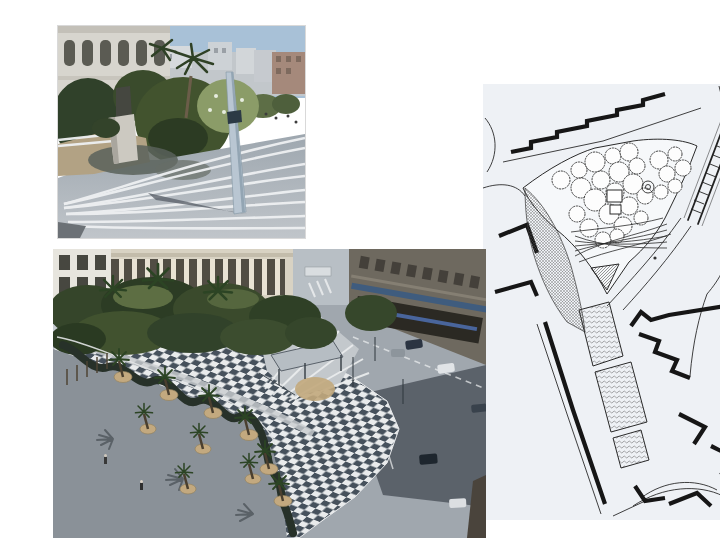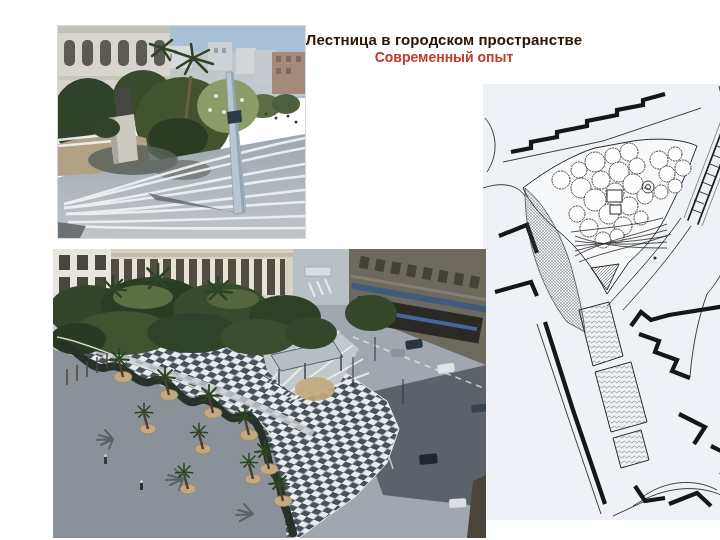--- a/index.html
+++ b/index.html
@@ -13,24 +13,20 @@
   #fig-top{left:18px;top:10px;width:247px;height:212px;outline:1px solid #d9d9d9;}
   #fig-plan{left:443px;top:68px;width:277px;height:436px;}
   #fig-bottom{left:13px;top:233px;width:433px;height:289px;}
   .fig svg{display:block;width:100%;height:100%;}
 </style>
 </head>
 <body style="background: rgb(255, 255, 255);">
 
 <div class="slide">
 
-  <div class="title-block">
-    <div class="title" style="color: rgb(42, 22, 7);">Лестница в городском пространстве</div>
-    <div class="subtitle" style="color: rgb(194, 59, 45);">Современный опыт</div>
-  </div>
 
   <figure class="fig" id="fig-top">
     <svg viewBox="0 0 247 212" preserveAspectRatio="none">
       <defs>
         <linearGradient id="plazaGrad" x1="0" y1="0" x2="0" y2="1">
           <stop offset="0" stop-color="#9ea7af"></stop>
             <stop offset="1" stop-color="#c0c5ca"></stop>
         </linearGradient>
       </defs>
       <g>

